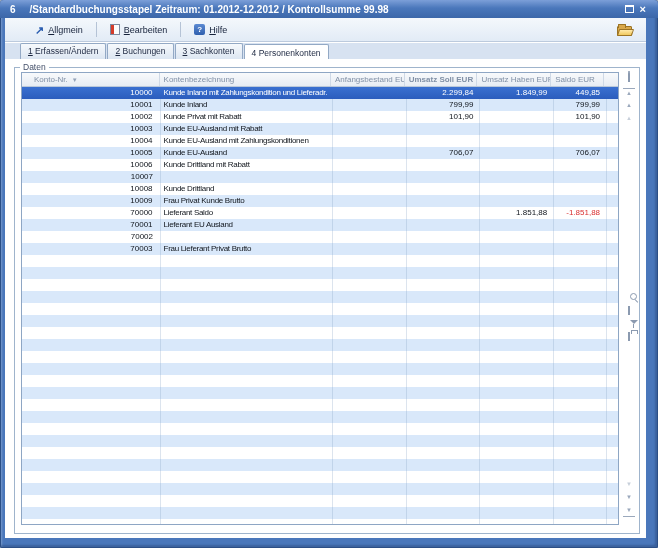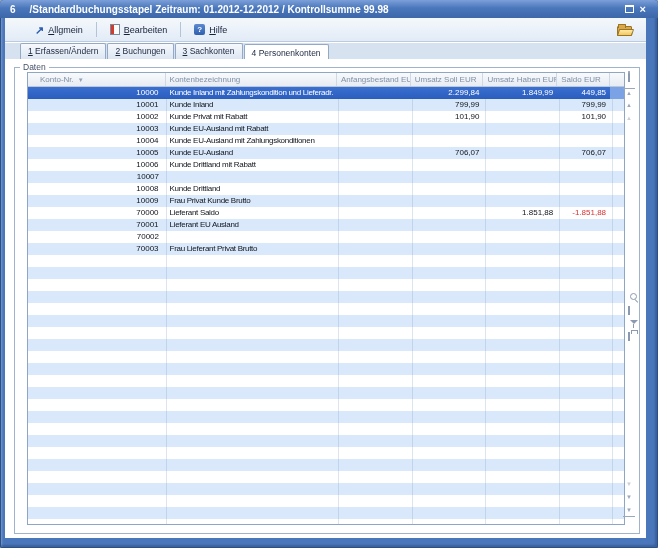--- a/index.html
+++ b/index.html
@@ -40,45 +40,45 @@
   .tabstrip{position:absolute;left:0;top:25px;width:641px;height:16px;background:#d7e2f1;
     display:flex;align-items:flex-end;padding-left:15px;font-size:8.5px;color:#1c2740;}
   .tab{background:linear-gradient(#f6f9fc,#dce6f2);border:1px solid #93a9c5;border-bottom:none;
     border-radius:2px 2px 0 0;padding:2px 7px 1px 7px;margin-right:1px;height:16px;line-height:10px;white-space:nowrap;}
   .tab.active{background:#fff;height:15px;position:relative;z-index:3;padding-top:3px;}
   
   .panel{position:absolute;left:0;top:41px;width:641px;height:479px;background:#fff;}
   .groupbox{position:absolute;left:9px;top:8px;width:626px;height:467px;border:1px solid #9fb4cc;background:#fff;}
   .gb-label{position:absolute;left:5px;top:-6px;background:#fff;padding:0 3px;font-size:8.5px;color:#44506a;line-height:10px;}
   
-  .grid{position:absolute;left:12px;top:4px;width:598px;height:453px;border:1px solid #8ea6c4;}
+  .grid{position:absolute;left:6px;top:4px;width:598px;height:453px;border:1px solid #8ea6c4;}
   .grid-header{display:flex;height:14px;background:linear-gradient(#f8fafc,#e7ecf3);border-bottom:1px solid #bac8da;
     font-size:8px;color:#8090a6;}
   .hcell{display:flex;align-items:center;border-right:1px solid #cfd9e6;overflow:hidden;white-space:nowrap;padding-left:4px;}
   .hc1{width:138px;padding-left:12px;}
   .hc2{width:172px;}
   .hc3{width:74px;}
-  .hc4{width:73px;}
+  .hc4{width:73px;font-weight:bold;}
   .hc5{width:74px;}
   .hc6{width:53px;}
   .hc7{width:14px;border-right:none;}
   .sort{font-size:6px;margin-left:4px;color:#93a2b8;}
   .grid-body{position:relative;height:437px;overflow:hidden;
     background:repeating-linear-gradient(to bottom,#ffffff 0 12px,#d9e8fa 12px 24px);}
   .vsep{position:absolute;top:0;bottom:0;width:1px;background:rgba(140,165,200,.30);}
   .row{position:relative;display:flex;height:12px;line-height:12px;font-size:8px;color:#10151c;}
   .cell{overflow:hidden;white-space:nowrap;}
   .c1{width:138px;text-align:right;padding-right:7px;}
   .c2{width:172px;padding-left:4px;letter-spacing:-0.3px;}
   .c3{width:74px;text-align:right;padding-right:4px;}
   .c4{width:73px;text-align:right;padding-right:4px;}
   .c5{width:74px;text-align:right;padding-right:4px;}
   .c6{width:53px;text-align:right;padding-right:4px;}
   .c7{width:14px;}
-  .row.sel{background:linear-gradient(#3a70d0,#2b5dbd);color:#fff;}
+  .row.sel{background:linear-gradient(#3a70d0,#2b5dbd);color:#fff;align-items:flex-end;}
   .row.sel .c7{background:#7aa2e4;}
   .cell.neg{color:#d93030;}
   
   .sidestrip{position:absolute;left:606px;top:4px;width:17px;height:453px;}
   .ss-ico{position:absolute;left:2px;width:12px;height:11px;text-align:center;color:#92a0b4;font-size:7px;line-height:10px;}
   .icon-gridwin{width:11px;height:9px;border:1px solid #8b9ab0;border-top:3px solid #aab6c6;background:#fff;}
   .navglyph{font-size:6px;color:#9aa8bc;line-height:9px;}
   .bar-top{border-top:1px solid #9aa8bc;}
   .bar-bottom{border-bottom:1px solid #9aa8bc;}
   .dim{opacity:.55;}

